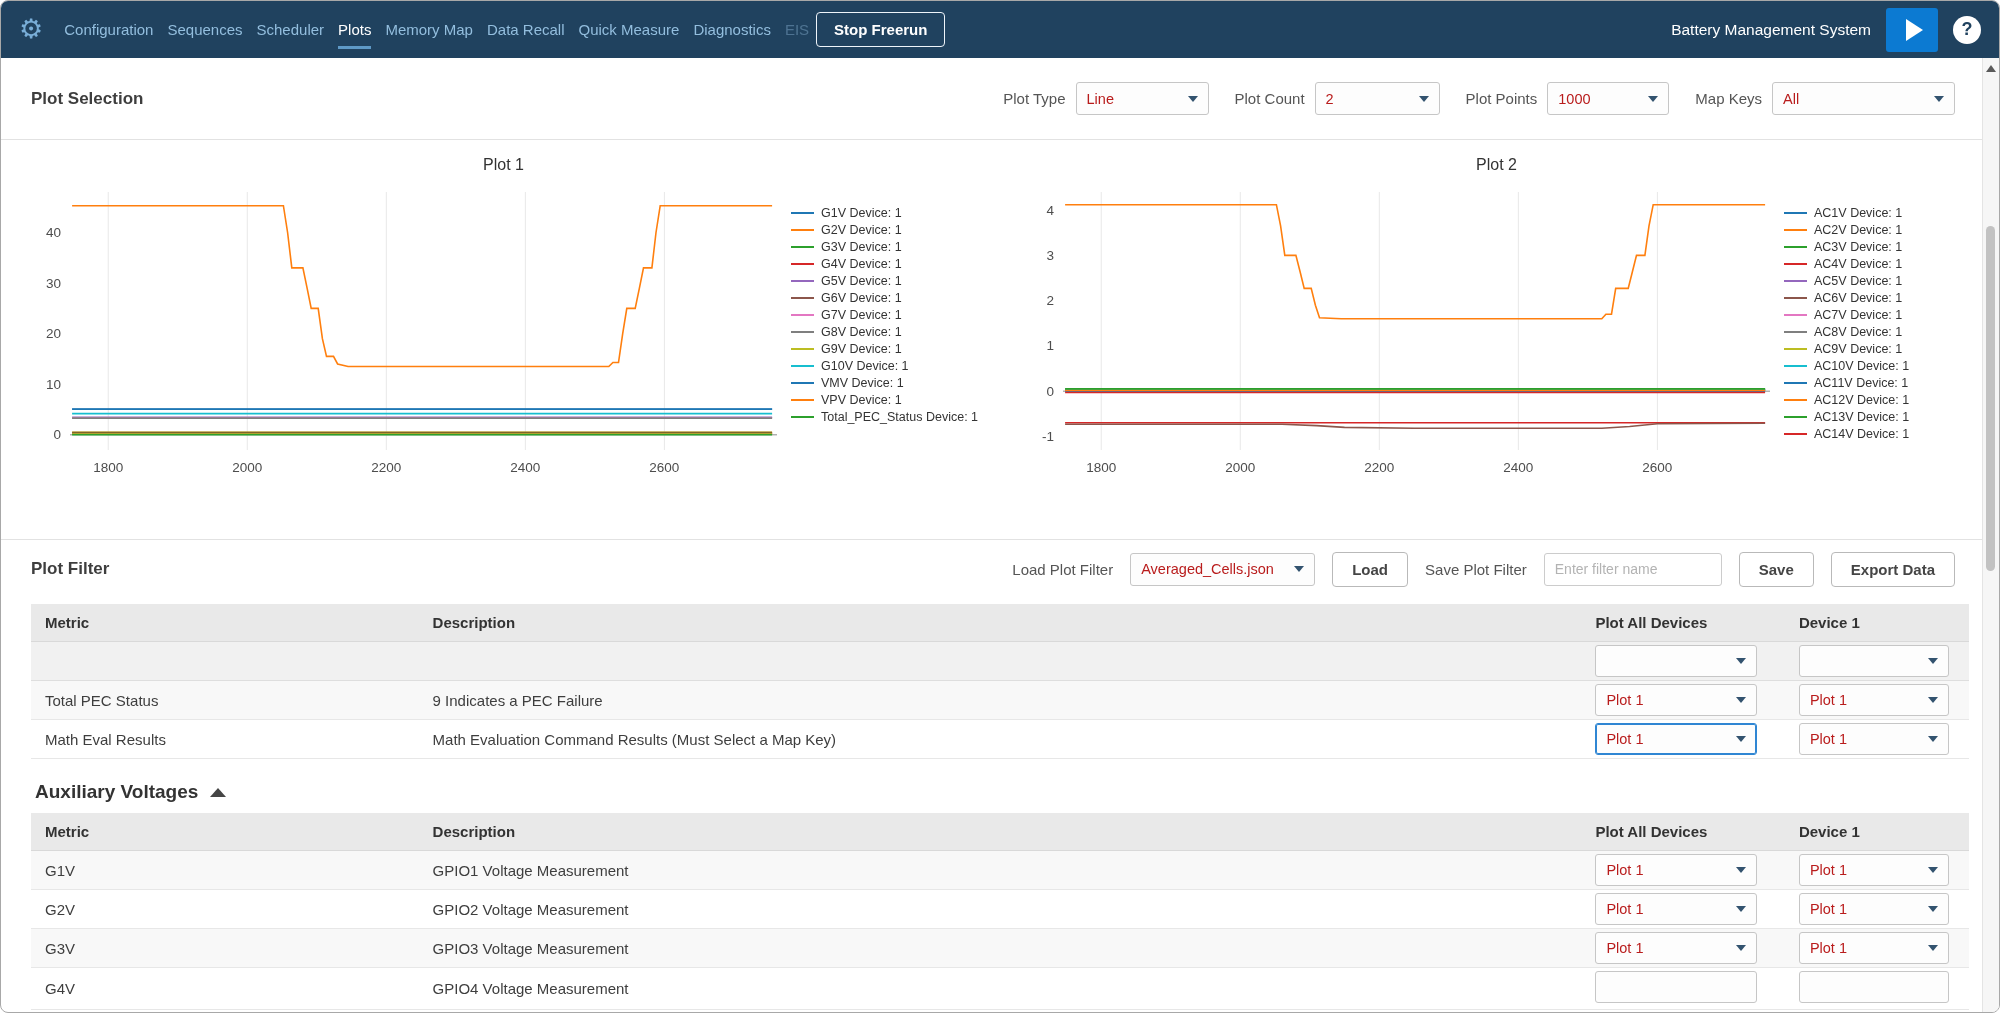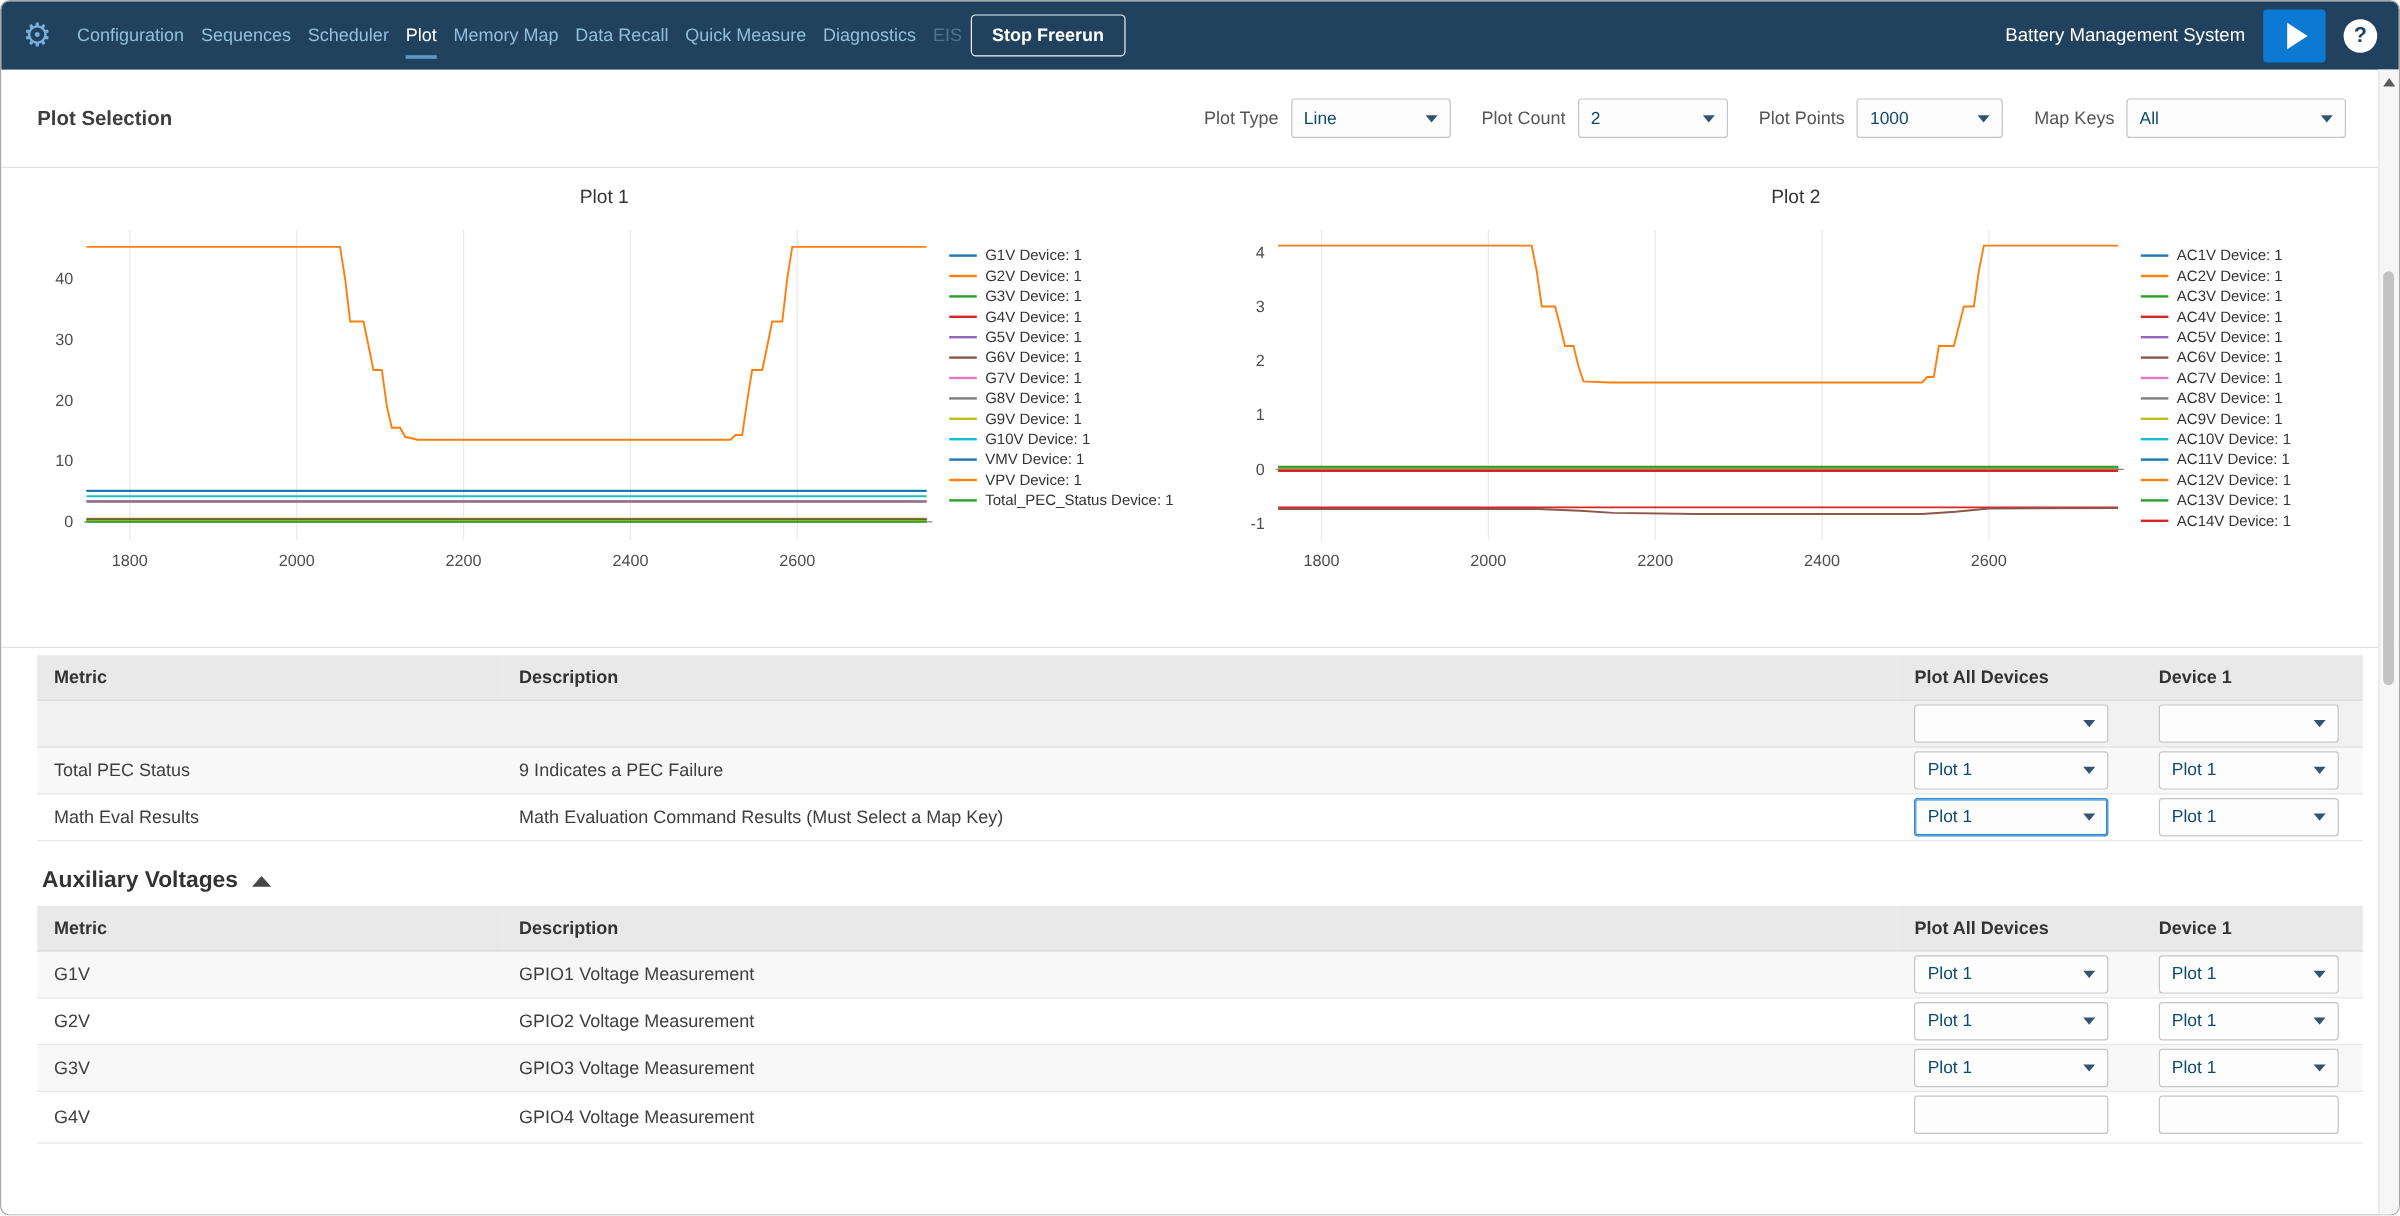--- a/index.html
+++ b/index.html
@@ -25,21 +25,21 @@
 
   
   .psel-bar{display:flex;align-items:center;height:81px;padding:0 44px 0 30px;border-bottom:1px solid #e2e2e2;}
   .page-title{font-size:17px;font-weight:600;color:#3e3e3e;}
   .psel-controls{margin-left:auto;display:flex;align-items:center;gap:26px;}
   .ctl{display:flex;align-items:center;gap:10px;justify-content:flex-end;}
   .ctl-label{font-size:15px;color:#555;white-space:nowrap;}
 
   
   .sel{display:inline-flex;align-items:center;position:relative;height:33px;padding:0 30px 0 10px;background:#fdfdfd;
-       border:1px solid #c6c6c6;border-radius:3px;font-size:14.5px;color:#0c4a6e;box-sizing:border-box;cursor:pointer;}
+       border:1px solid #c6c6c6;border-radius:3px;font-size:14.5px;color:#b91c1c;box-sizing:border-box;cursor:pointer;}
   .sel-val{overflow:hidden;white-space:nowrap;}
   .caret{position:absolute;right:10px;top:50%;margin-top:-3px;width:0;height:0;
          border-left:5px solid transparent;border-right:5px solid transparent;border-top:6px solid #33536f;}
   .sel.focused{border-color:#2f86d3;box-shadow:inset 0 0 0 1px #2f86d3;}
   .sel-plot-type{width:133px}.sel-plot-count{width:125px}.sel-plot-points{width:122px}.sel-map-keys{width:183px}
   .sel-loadfilter{width:185px}
   .sel-table{width:162px;height:32px}.sel-dev{width:150px}
 
   
   .charts-row{display:flex;height:400px;border-bottom:1px solid #e2e2e2;padding:8px 6px 0 6px;box-sizing:border-box;}
@@ -85,21 +85,21 @@
 <body>
 
 <div class="app">
 
   <header class="navbar">
     <span class="gear">⚙</span>
     <nav class="nav-items">
         <div class="nav-item">Configuration</div>
         <div class="nav-item">Sequences</div>
         <div class="nav-item">Scheduler</div>
-        <div class="nav-item active">Plot</div>
+        <div class="nav-item active">Plots</div>
         <div class="nav-item">Memory Map</div>
         <div class="nav-item">Data Recall</div>
         <div class="nav-item">Quick Measure</div>
         <div class="nav-item">Diagnostics</div>
         <div class="nav-item disabled">EIS</div>
       </nav>
     <button class="stop-btn">Stop Freerun</button>
     <div class="nav-right">
       <span class="brand">Battery Management System</span>
       <div class="play-btn">
@@ -325,20 +325,35 @@
             </div>
             <div class="legend-item">
               <span class="legend-line" style="border-top-color: rgb(214, 39, 40);"></span>
               <span class="legend-label">AC14V Device: 1</span>
             </div>
           </div>
         </div>
       </div>
     </div>
 
+  <div class="pfilter-bar">
+    <div class="page-title">Plot Filter</div>
+    <div class="pf-controls">
+      <span class="ctl-label">Load Plot Filter</span>
+      <div class="sel sel-loadfilter">
+        <span class="sel-val">Averaged_Cells.json</span>
+        <span class="caret"></span>
+      </div>
+      <button class="btn">Load</button>
+      <span class="ctl-label">Save Plot Filter</span>
+      <input class="txt" type="text" placeholder="Enter filter name" style="">
+      <button class="btn">Save</button>
+      <button class="btn">Export Data</button>
+    </div>
+  </div>
 
   <div class="sections">
       <div class="tbl-section">
         <table class="ftable">
           <colgroup>
             <col class="col-metric">
             <col class="col-desc">
             <col class="col-plotall">
             <col class="col-dev">
           </colgroup>

